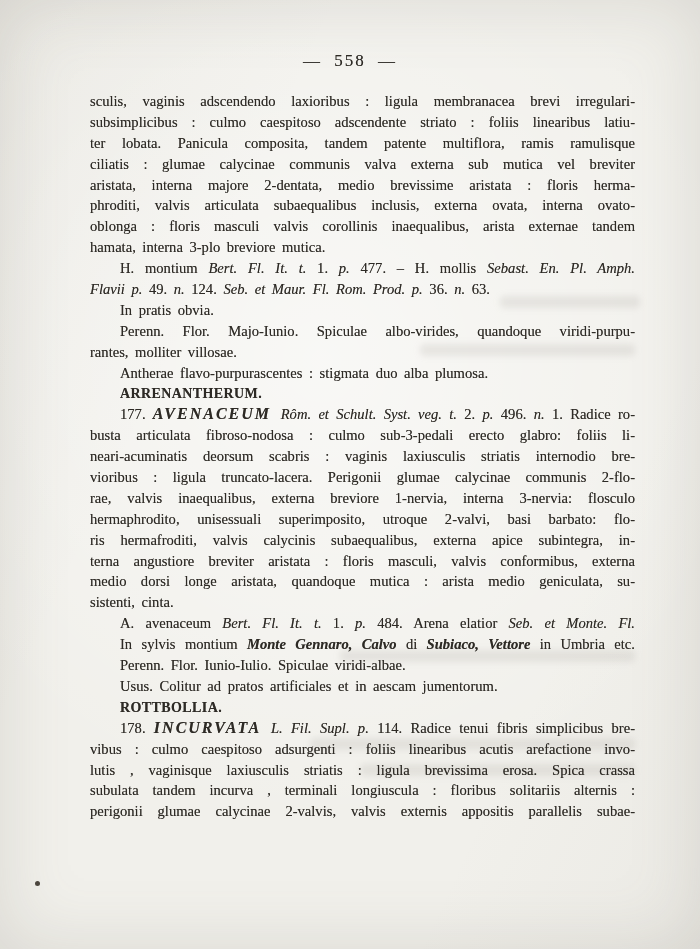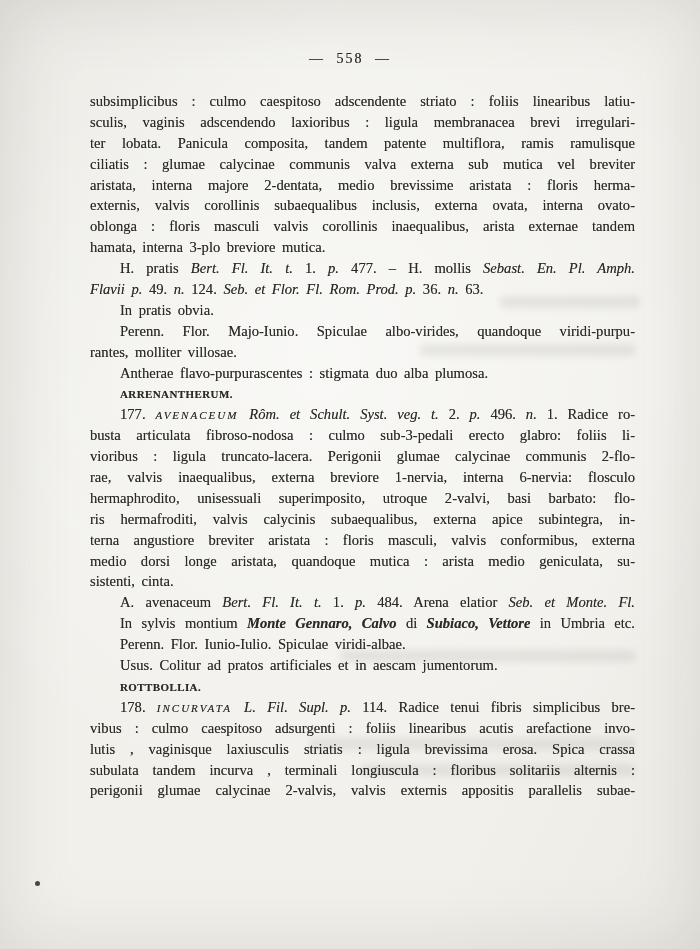--- a/index.html
+++ b/index.html
@@ -14,21 +14,21 @@
       linear-gradient(115deg, rgba(160,155,145,0.08), rgba(255,255,255,0) 30%, rgba(255,255,255,0) 75%, rgba(160,155,145,0.07));
     box-shadow: inset 0 0 70px rgba(110,105,95,0.18);
     font-family: "Liberation Serif", "DejaVu Serif", serif;
     color: var(--ink, #2d2a25);
     overflow: hidden;
   }
   .header {
     position: absolute;
     top: 51px; left: 0; width: 100%;
     text-align: center;
-    font-size: 14px;
+    font-size: 17px;
     letter-spacing: 2px;
     word-spacing: 6px;
     z-index: 2;
     text-shadow: 0 0 0.5px rgba(45,42,37,0.55);
   }
   .text-block {
     position: absolute;
     top: 91px; left: 90px; width: 545px;
     z-index: 2;
     font-size: 14.6px;
@@ -40,62 +40,63 @@
     word-spacing: 0.2em;
     text-shadow: 0 0 0.5px rgba(45,42,37,0.55);
   }
   .line.jfy {
     text-align: justify;
     text-align-last: justify;
     word-spacing: 0.02em;
   }
   .indent { text-indent: 30px; }
   .it { font-style: italic; }
-  .bd { font-weight: bold; font-size: 11px; letter-spacing: 0.4px; }
+  .bd { font-weight: bold; font-size: 14px; letter-spacing: 0.4px; }
   .bi { font-style: italic; font-weight: bold; }
-  .sc { font-style: italic; font-size: 11px; letter-spacing: 2px; }
+  .sc { font-style: italic; font-size: 16px; letter-spacing: 2px; font-weight: bold; }
   .ghost {
     position: absolute;
     background: rgba(150,145,135,0.16);
     filter: blur(3px);
     border-radius: 5px;
     z-index: 1;
   }
   .speck {
     position: absolute;
     background: #4c463e;
     border-radius: 50%;
     z-index: 2;
   }
 </style>
 </head>
 <body>
 
 <div class="page">
   <div class="header">— 558 —</div>
   <div class="text-block">
+      <div class="line jfy"><span>sculis, vaginis adscendendo laxioribus : ligula membranacea brevi irregulari-</span></div>
       <div class="line jfy"><span>subsimplicibus : culmo caespitoso adscendente striato : foliis linearibus latiu-</span></div>
-      <div class="line jfy"><span>sculis, vaginis adscendendo laxioribus : ligula membranacea brevi irregulari-</span></div>
       <div class="line jfy"><span>ter lobata. Panicula composita, tandem patente multiflora, ramis ramulisque</span></div>
       <div class="line jfy"><span>ciliatis : glumae calycinae communis valva externa sub mutica vel breviter</span></div>
       <div class="line jfy"><span>aristata, interna majore 2-dentata, medio brevissime aristata : floris herma-</span></div>
-      <div class="line jfy"><span>externis, valvis corollinis subaequalibus inclusis, externa ovata, interna ovato-</span></div>
+      <div class="line jfy"><span>phroditi, valvis articulata subaequalibus inclusis, externa ovata, interna ovato-</span></div>
       <div class="line jfy"><span>oblonga : floris masculi valvis corollinis inaequalibus, arista externae tandem</span></div>
       <div class="line"><span>hamata, interna 3-plo breviore mutica.</span></div>
-      <div class="line indent jfy"><span>H. pratis </span><span class="it">Bert. Fl. It. t. </span><span>1. </span><span class="it">p. </span><span>477. – H. mollis </span><span class="it">Sebast. En. Pl. Amph.</span></div>
-      <div class="line"><span class="it">Flavii p. </span><span>49. </span><span class="it">n. </span><span>124. </span><span class="it">Seb. et Flor. Fl. Rom. Prod. p. </span><span>36. </span><span class="it">n. </span><span>63.</span></div>
+      <div class="line indent jfy"><span>H. montium </span><span class="it">Bert. Fl. It. t. </span><span>1. </span><span class="it">p. </span><span>477. – H. mollis </span><span class="it">Sebast. En. Pl. Amph.</span></div>
+      <div class="line"><span class="it">Flavii p. </span><span>49. </span><span class="it">n. </span><span>124. </span><span class="it">Seb. et Maur. Fl. Rom. Prod. p. </span><span>36. </span><span class="it">n. </span><span>63.</span></div>
       <div class="line indent"><span>In pratis obvia.</span></div>
       <div class="line indent jfy"><span>Perenn. Flor. Majo-Iunio. Spiculae albo-virides, quandoque viridi-purpu-</span></div>
       <div class="line"><span>rantes, molliter villosae.</span></div>
       <div class="line indent"><span>Antherae flavo-purpurascentes : stigmata duo alba plumosa.</span></div>
       <div class="line indent"><span class="bd">ARRENANTHERUM.</span></div>
       <div class="line indent jfy"><span>177. </span><span class="sc">AVENACEUM </span><span class="it">Rôm. et Schult. Syst. veg. t. </span><span>2. </span><span class="it">p. </span><span>496. </span><span class="it">n. </span><span>1. Radice ro-</span></div>
       <div class="line jfy"><span>busta articulata fibroso-nodosa : culmo sub-3-pedali erecto glabro: foliis li-</span></div>
+      <div class="line jfy"><span>neari-acuminatis deorsum scabris : vaginis laxiusculis striatis internodio bre-</span></div>
       <div class="line jfy"><span>vioribus : ligula truncato-lacera. Perigonii glumae calycinae communis 2-flo-</span></div>
-      <div class="line jfy"><span>rae, valvis inaequalibus, externa breviore 1-nervia, interna 6-nervia: flosculo</span></div>
+      <div class="line jfy"><span>rae, valvis inaequalibus, externa breviore 1-nervia, interna 3-nervia: flosculo</span></div>
       <div class="line jfy"><span>hermaphrodito, unisessuali superimposito, utroque 2-valvi, basi barbato: flo-</span></div>
       <div class="line jfy"><span>ris hermafroditi, valvis calycinis subaequalibus, externa apice subintegra, in-</span></div>
       <div class="line jfy"><span>terna angustiore breviter aristata : floris masculi, valvis conformibus, externa</span></div>
       <div class="line jfy"><span>medio dorsi longe aristata, quandoque mutica : arista medio geniculata, su-</span></div>
       <div class="line"><span>sistenti, cinta.</span></div>
       <div class="line indent jfy"><span>A. avenaceum </span><span class="it">Bert. Fl. It. t. </span><span>1. </span><span class="it">p. </span><span>484. Arena elatior </span><span class="it">Seb. et Monte. Fl.</span></div>
       <div class="line indent jfy"><span>In sylvis montium </span><span class="bi">Monte Gennaro, Calvo</span><span> di </span><span class="bi">Subiaco, Vettore</span><span> in Umbria etc.</span></div>
       <div class="line indent"><span>Perenn. Flor. Iunio-Iulio. Spiculae viridi-albae.</span></div>
       <div class="line indent"><span>Usus. Colitur ad pratos artificiales et in aescam jumentorum.</span></div>
       <div class="line indent"><span class="bd">ROTTBOLLIA.</span></div>

